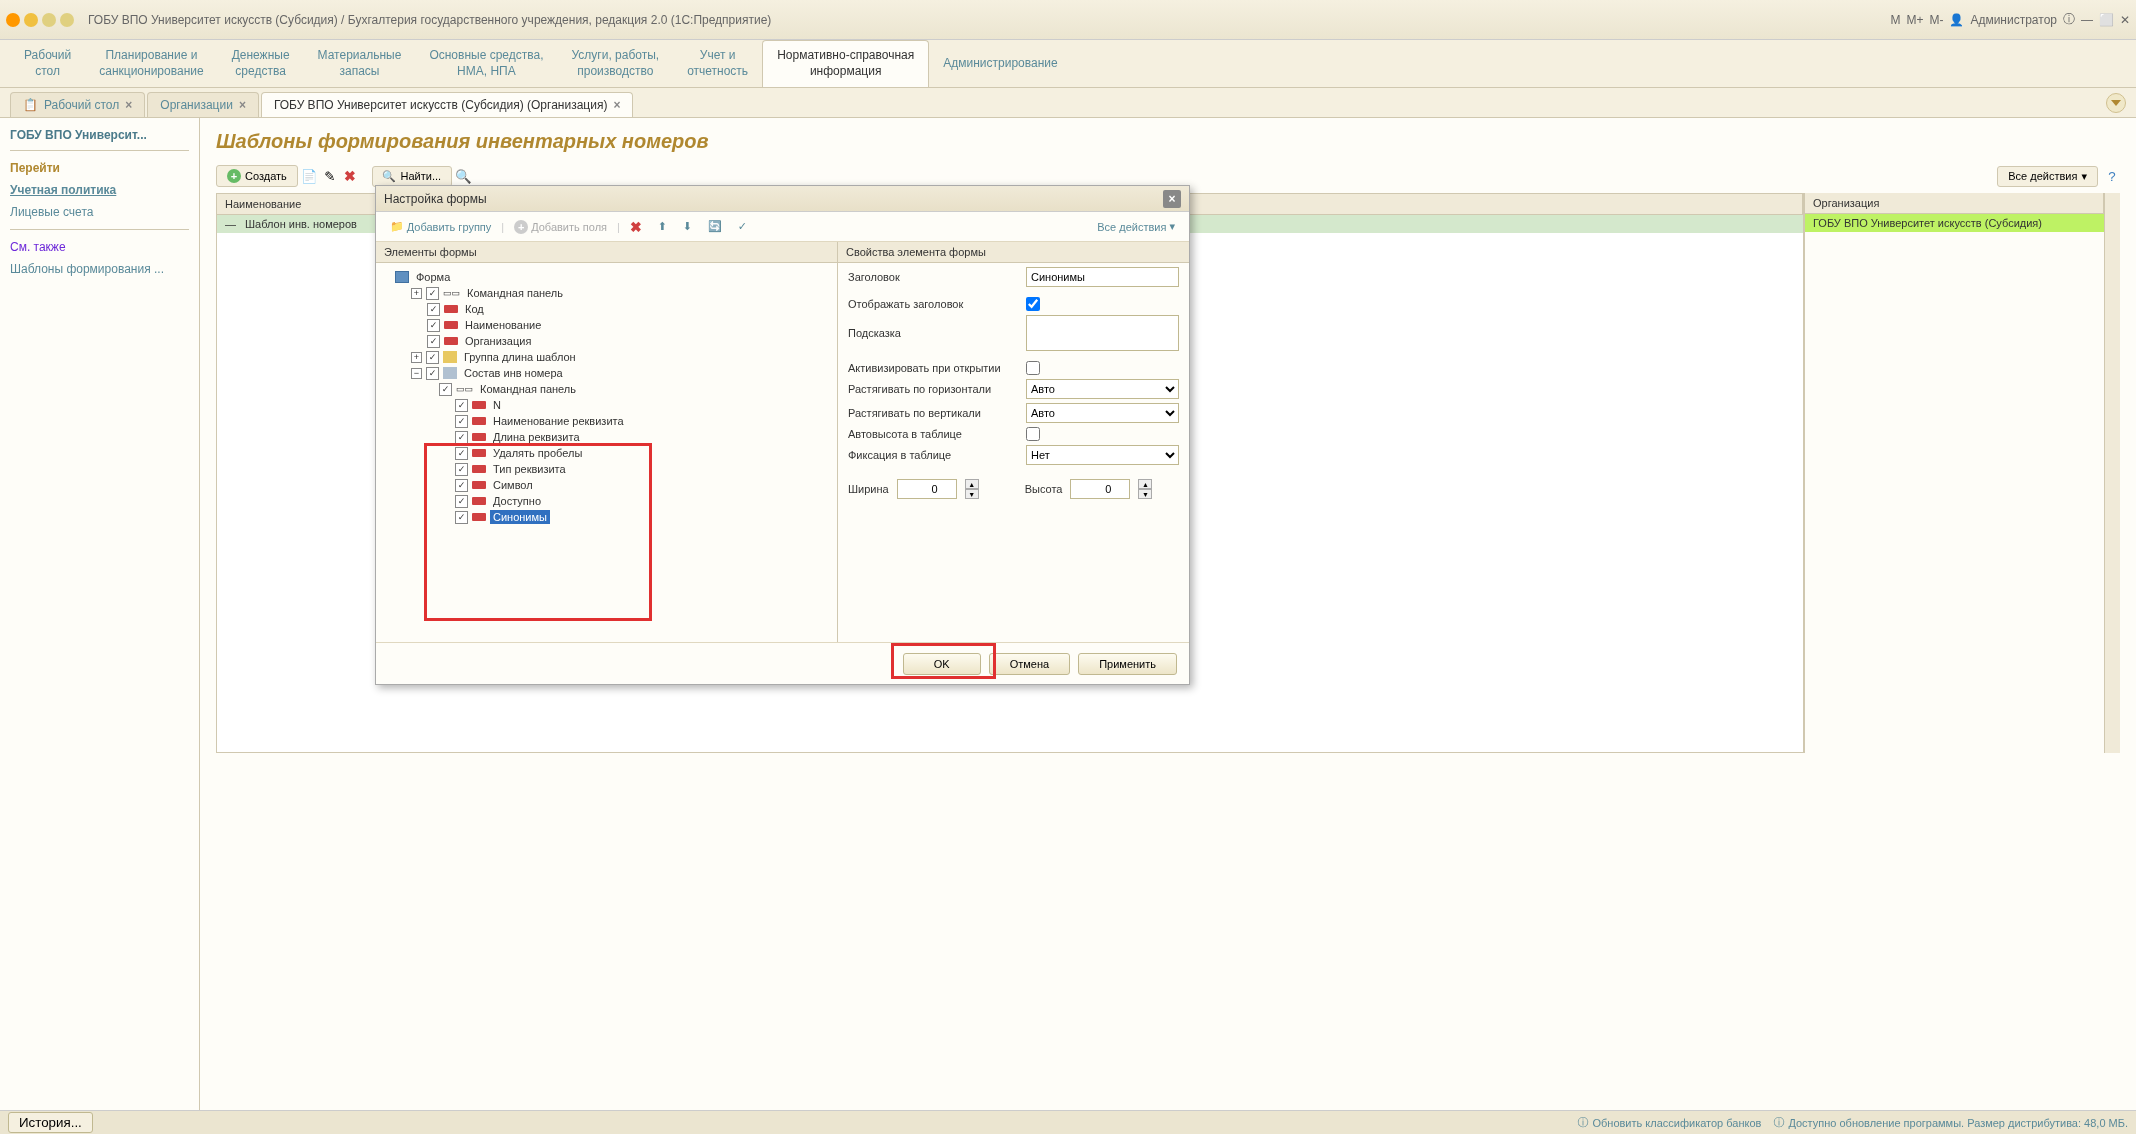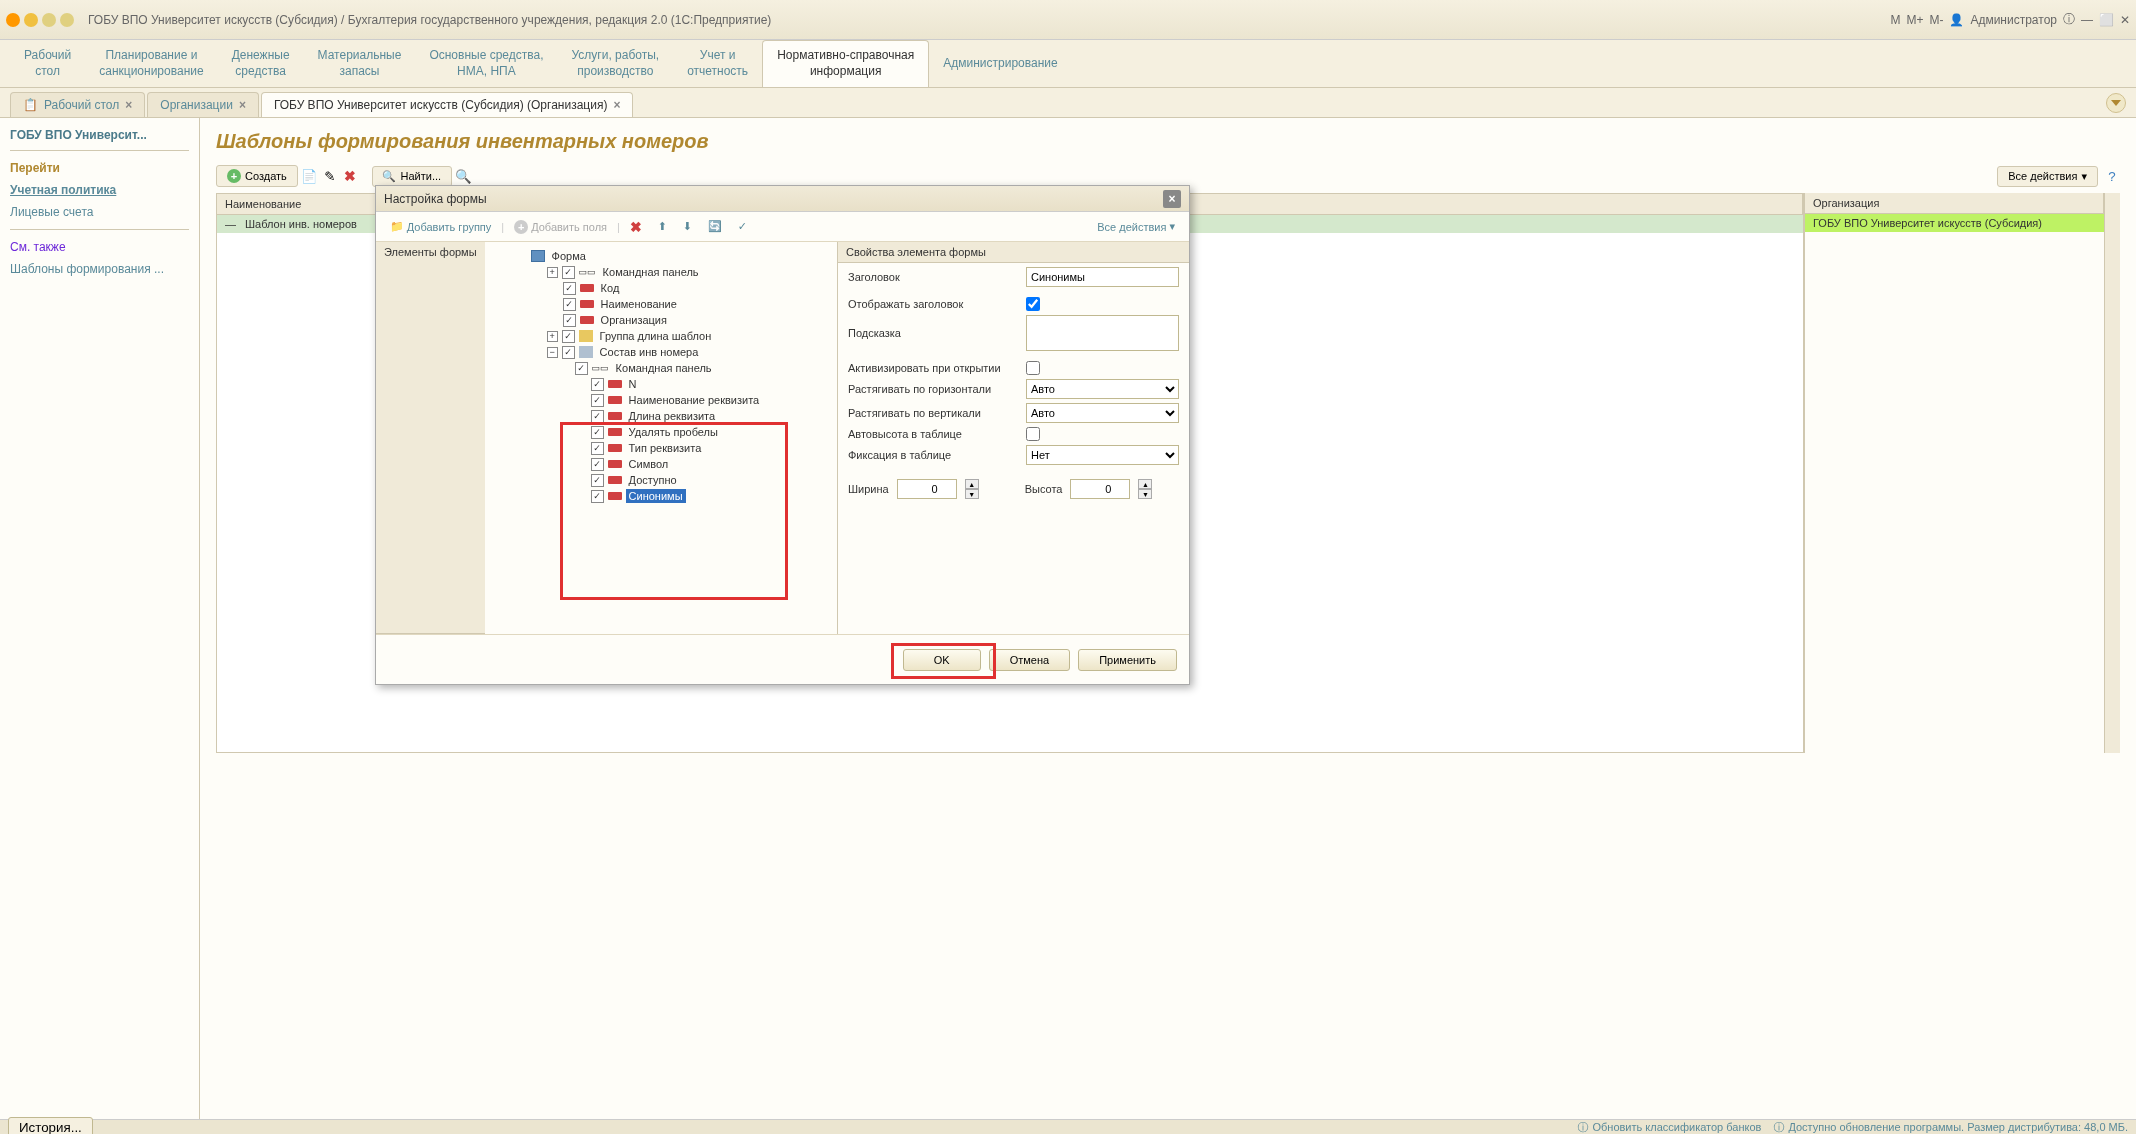--- a/index.html
+++ b/index.html
@@ -52,21 +52,21 @@
 .right-panel .grid-row.sel2 { background: #bef264; }
 
 .dialog { position: absolute; left: 375px; top: 185px; width: 815px; height: 500px; background: #fefdf8; border: 1px solid #aaa; box-shadow: 3px 3px 8px rgba(0,0,0,0.3); display: flex; flex-direction: column; }
 .dialog-title { height: 26px; background: linear-gradient(#f0ead8, #e8e0c8); display: flex; align-items: center; padding: 0 8px; border-bottom: 1px solid #ccc; font-size: 12px; }
 .dialog-title .dclose { margin-left: auto; width: 18px; height: 18px; background: #888; color: #fff; display: flex; align-items: center; justify-content: center; border-radius: 2px; cursor: pointer; font-weight: bold; }
 .dialog-toolbar { height: 30px; display: flex; align-items: center; padding: 0 8px; gap: 4px; border-bottom: 1px solid #e0d8c0; }
 .dialog-toolbar .dtb { padding: 2px 6px; font-size: 11px; cursor: pointer; display: flex; align-items: center; gap: 3px; color: #5a8a9a; }
 .dialog-toolbar .dtb.disabled { color: #aaa; }
 
 .dialog-body { flex: 1; display: flex; }
-.dpanel-left { width: 470px; border-right: 1px solid #d0c8b0; display: flex; flex-direction: row; gap: 27px; }
+.dpanel-left { width: 470px; border-right: 1px solid #d0c8b0; display: flex; flex-direction: column; }
 .dpanel-right { flex: 1; display: flex; flex-direction: column; padding: 0; }
 .dpanel-header { padding: 4px 8px; background: #f0ead8; font-size: 11px; border-bottom: 1px solid #d0c8b0; }
 .tree { flex: 1; padding: 6px 19px; overflow: auto; font-size: 11px; }
 .tree-node { display: flex; align-items: center; gap: 4px; padding: 1px 0; }
 .tree-indent { display: inline-block; }
 .tree-chk { width: 13px; height: 13px; border: 1px solid #888; background: #fff; display: inline-flex; align-items: center; justify-content: center; font-size: 9px; }
 .tree-chk.checked::after { content: '✓'; color: #333; }
 .tree-minus { width: 14px; height: 8px; background: #d04040; border-radius: 1px; }
 .tree-expand { width: 11px; height: 11px; border: 1px solid #888; background: #fff; display: inline-flex; align-items: center; justify-content: center; font-size: 9px; cursor: pointer; }
 .tree-label { padding: 1px 3px; }
@@ -82,25 +82,25 @@
 .prop-row { display: flex; align-items: center; margin-bottom: 4px; gap: 8px; }
 .prop-label { width: 170px; }
 .prop-input { flex: 1; height: 20px; border: 1px solid #c0b890; padding: 0 4px; font-size: 11px; background: #fff; }
 .prop-textarea { flex: 1; height: 36px; border: 1px solid #c0b890; padding: 2px 4px; font-size: 11px; background: #fff; resize: none; }
 .prop-chk { width: 14px; height: 14px; }
 .prop-select { flex: 1; height: 20px; border: 1px solid #c0b890; font-size: 11px; background: #fff; }
 .prop-num { width: 60px; height: 20px; border: 1px solid #c0b890; text-align: right; padding: 0 18px 0 4px; font-size: 11px; position: relative; }
 .prop-spin { width: 14px; display: inline-flex; flex-direction: column; }
 .prop-spin button { height: 10px; font-size: 7px; border: 1px solid #aaa; background: #eee; cursor: pointer; }
 
-.dialog-footer { height: 50px; display: flex; align-items: center; justify-content: flex-end; padding: 0 12px; gap: 8px; border-top: 1px solid #e0d8c0; }
+.dialog-footer { height: 42px; display: flex; align-items: center; justify-content: flex-end; padding: 0 12px; gap: 8px; border-top: 1px solid #e0d8c0; }
 .dlg-btn { padding: 4px 20px; background: linear-gradient(#fdfbf0, #ede5c8); border: 1px solid #c0b890; border-radius: 3px; font-size: 11px; cursor: pointer; }
 .red-box-ok { position: absolute; left: 515px; bottom: 5px; width: 105px; height: 36px; pointer-events: none; }
 
-.statusbar { position: absolute; bottom: 0; left: 0; right: 0; height: 15px; background: #ebe5d0; border-top: 1px solid #ccc; display: flex; align-items: center; padding: 0 8px; font-size: 11px; color: #666; }
+.statusbar { position: absolute; bottom: 0; left: 0; right: 0; height: 24px; background: #ebe5d0; border-top: 1px solid #ccc; display: flex; align-items: center; padding: 0 8px; font-size: 11px; color: #666; }
 .statusbar .sbtn { padding: 2px 10px; background: #f5f0e0; border: 1px solid #c0b890; border-radius: 3px; cursor: pointer; }
 .statusbar .sright { margin-left: auto; display: flex; gap: 12px; }
 .statusbar .sitem { display: flex; align-items: center; gap: 4px; color: #5a8a9a; cursor: pointer; }
 
 .expand-arrow { width: 0; height: 0; border-left: 5px solid transparent; border-right: 5px solid transparent; border-top: 6px solid #b08830; }
 .icon-plus-green { width: 14px; height: 14px; border-radius: 50%; background: #6b6; color: #fff; display: inline-flex; align-items: center; justify-content: center; font-size: 11px; font-weight: bold; }
 .icon-x-red { color: #d04040; font-weight: bold; font-size: 14px; }
 .icon-arrow-up { color: #4080c0; }
 .icon-arrow-down { color: #4080c0; }
 .scroll-v { width: 16px; background: #f0ead8; border-left: 1px solid #d0c8b0; }

